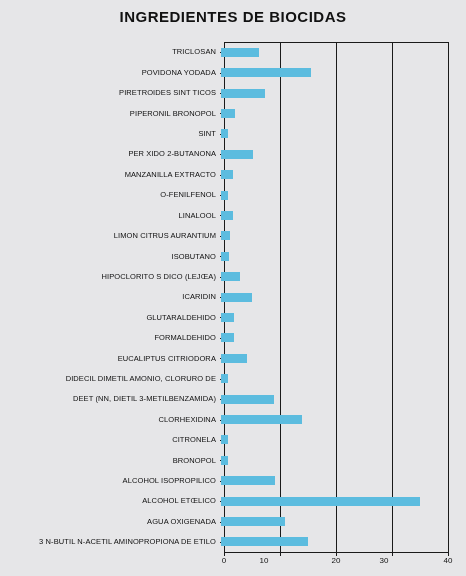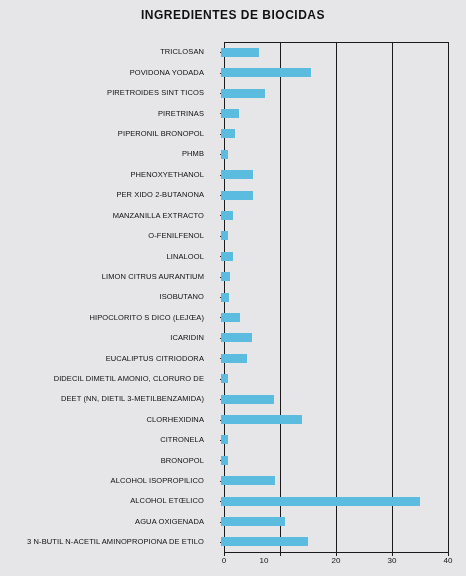--- a/index.html
+++ b/index.html
@@ -20,21 +20,21 @@
     inset: 0;
   }
 
   
   .chart-title {
     position: absolute;
     top: 8px;
     left: 0;
     width: 466px;
     text-align: center;
-    font-size: 12px;
+    font-size: 15px;
     font-weight: bold;
     letter-spacing: 0.5px;
     color: #111111;
     white-space: nowrap;
   }
 
   .axis-top-line {
     position: absolute;
     left: 224px;
     top: 42px;
@@ -79,21 +79,21 @@
   }
   .row {
     flex: 1 1 0;
     display: flex;
     align-items: center;
     position: relative;
     min-height: 0;
   }
   .row-label {
     width: 220px;
-    padding-right: 16px;
+    padding-right: 4px;
     box-sizing: border-box;
     text-align: right;
     font-size: 7.5px;
     color: #0d0d0d;
     white-space: nowrap;
     line-height: 1;
     letter-spacing: 0.1px;
   }
   .tick-mark {
     position: absolute;
@@ -174,48 +174,34 @@
         </div>
       </div>
       <div class="row">
         <div class="row-label">PIRETROIDES SINT TICOS</div>
         <div class="tick-mark"></div>
         <div class="bar-cell">
           <div class="bar" title="PIRETROIDES SINT TICOS: 7.8" style="width: 43.68px; background: rgb(92, 188, 223);"></div>
         </div>
       </div>
       <div class="row">
-        <div class="row-label">PIRETRINAS</div>
-        <div class="tick-mark"></div>
-        <div class="bar-cell">
-          <div class="bar" title="PIRETRINAS: 3.2" style="width: 17.92px; background: rgb(92, 188, 223);"></div>
-        </div>
-      </div>
-      <div class="row">
         <div class="row-label">PIPERONIL BRONOPOL</div>
         <div class="tick-mark"></div>
         <div class="bar-cell">
           <div class="bar" title="PIPERONIL BUTOXIDO: 2.5" style="width: 14px; background: rgb(92, 188, 223);"></div>
         </div>
       </div>
       <div class="row">
-        <div class="row-label">PHMB</div>
+        <div class="row-label">SINT</div>
         <div class="tick-mark"></div>
         <div class="bar-cell">
           <div class="bar" title="PHMB: 1.2" style="width: 6.72px; background: rgb(92, 188, 223);"></div>
         </div>
       </div>
       <div class="row">
-        <div class="row-label">PHENOXYETHANOL</div>
-        <div class="tick-mark"></div>
-        <div class="bar-cell">
-          <div class="bar" title="PHENOXYETHANOL: 5.8" style="width: 32.48px; background: rgb(92, 188, 223);"></div>
-        </div>
-      </div>
-      <div class="row">
         <div class="row-label">PER XIDO 2-BUTANONA</div>
         <div class="tick-mark"></div>
         <div class="bar-cell">
           <div class="bar" title="PER XIDO 2-BUTANONA: 5.8" style="width: 32.48px; background: rgb(92, 188, 223);"></div>
         </div>
       </div>
       <div class="row">
         <div class="row-label">MANZANILLA EXTRACTO</div>
         <div class="tick-mark"></div>
         <div class="bar-cell">
@@ -255,20 +241,34 @@
         <div class="tick-mark"></div>
         <div class="bar-cell">
           <div class="bar" title="HIPOCLORITO S DICO (LEJŒA): 3.4" style="width: 19.04px; background: rgb(92, 188, 223);"></div>
         </div>
       </div>
       <div class="row">
         <div class="row-label">ICARIDIN</div>
         <div class="tick-mark"></div>
         <div class="bar-cell">
           <div class="bar" title="ICARIDIN: 5.6" style="width: 31.36px; background: rgb(92, 188, 223);"></div>
+        </div>
+      </div>
+      <div class="row">
+        <div class="row-label">GLUTARALDEHIDO</div>
+        <div class="tick-mark"></div>
+        <div class="bar-cell">
+          <div class="bar" title="GLUTARALDEHIDO: 2.4" style="width: 13.44px; background: rgb(92, 188, 223);"></div>
+        </div>
+      </div>
+      <div class="row">
+        <div class="row-label">FORMALDEHIDO</div>
+        <div class="tick-mark"></div>
+        <div class="bar-cell">
+          <div class="bar" title="FORMALDEHIDO: 2.4" style="width: 13.44px; background: rgb(92, 188, 223);"></div>
         </div>
       </div>
       <div class="row">
         <div class="row-label">EUCALIPTUS CITRIODORA</div>
         <div class="tick-mark"></div>
         <div class="bar-cell">
           <div class="bar" title="EUCALIPTUS CITRIODORA: 4.6" style="width: 25.76px; background: rgb(92, 188, 223);"></div>
         </div>
       </div>
       <div class="row">
@@ -333,21 +333,21 @@
         <div class="bar-cell">
           <div class="bar" title="3 N-BUTIL N-ACETIL AMINOPROPIONA DE ETILO: 15.5" style="width: 86.8px; background: rgb(92, 188, 223);"></div>
         </div>
       </div>
     </div>
 
   <div class="x-ticks" id="x-ticks">
       <div class="x-tick-label" style="left: 224px;">0</div>
       <div class="x-tick-label" style="left: 264px;">10</div>
       <div class="x-tick-label" style="left: 336px;">20</div>
-      <div class="x-tick-label" style="left: 392px;">30</div>
+      <div class="x-tick-label" style="left: 384px;">30</div>
       <div class="x-tick-label" style="left: 448px;">40</div>
     </div>
 
 <div class="x-tick-mark" style="left: 224px;"></div>
     <div class="x-tick-mark" style="left: 280px;"></div>
     <div class="x-tick-mark" style="left: 336px;"></div>
     <div class="x-tick-mark" style="left: 392px;"></div>
     <div class="x-tick-mark" style="left: 448px;"></div>
   </div>
 

